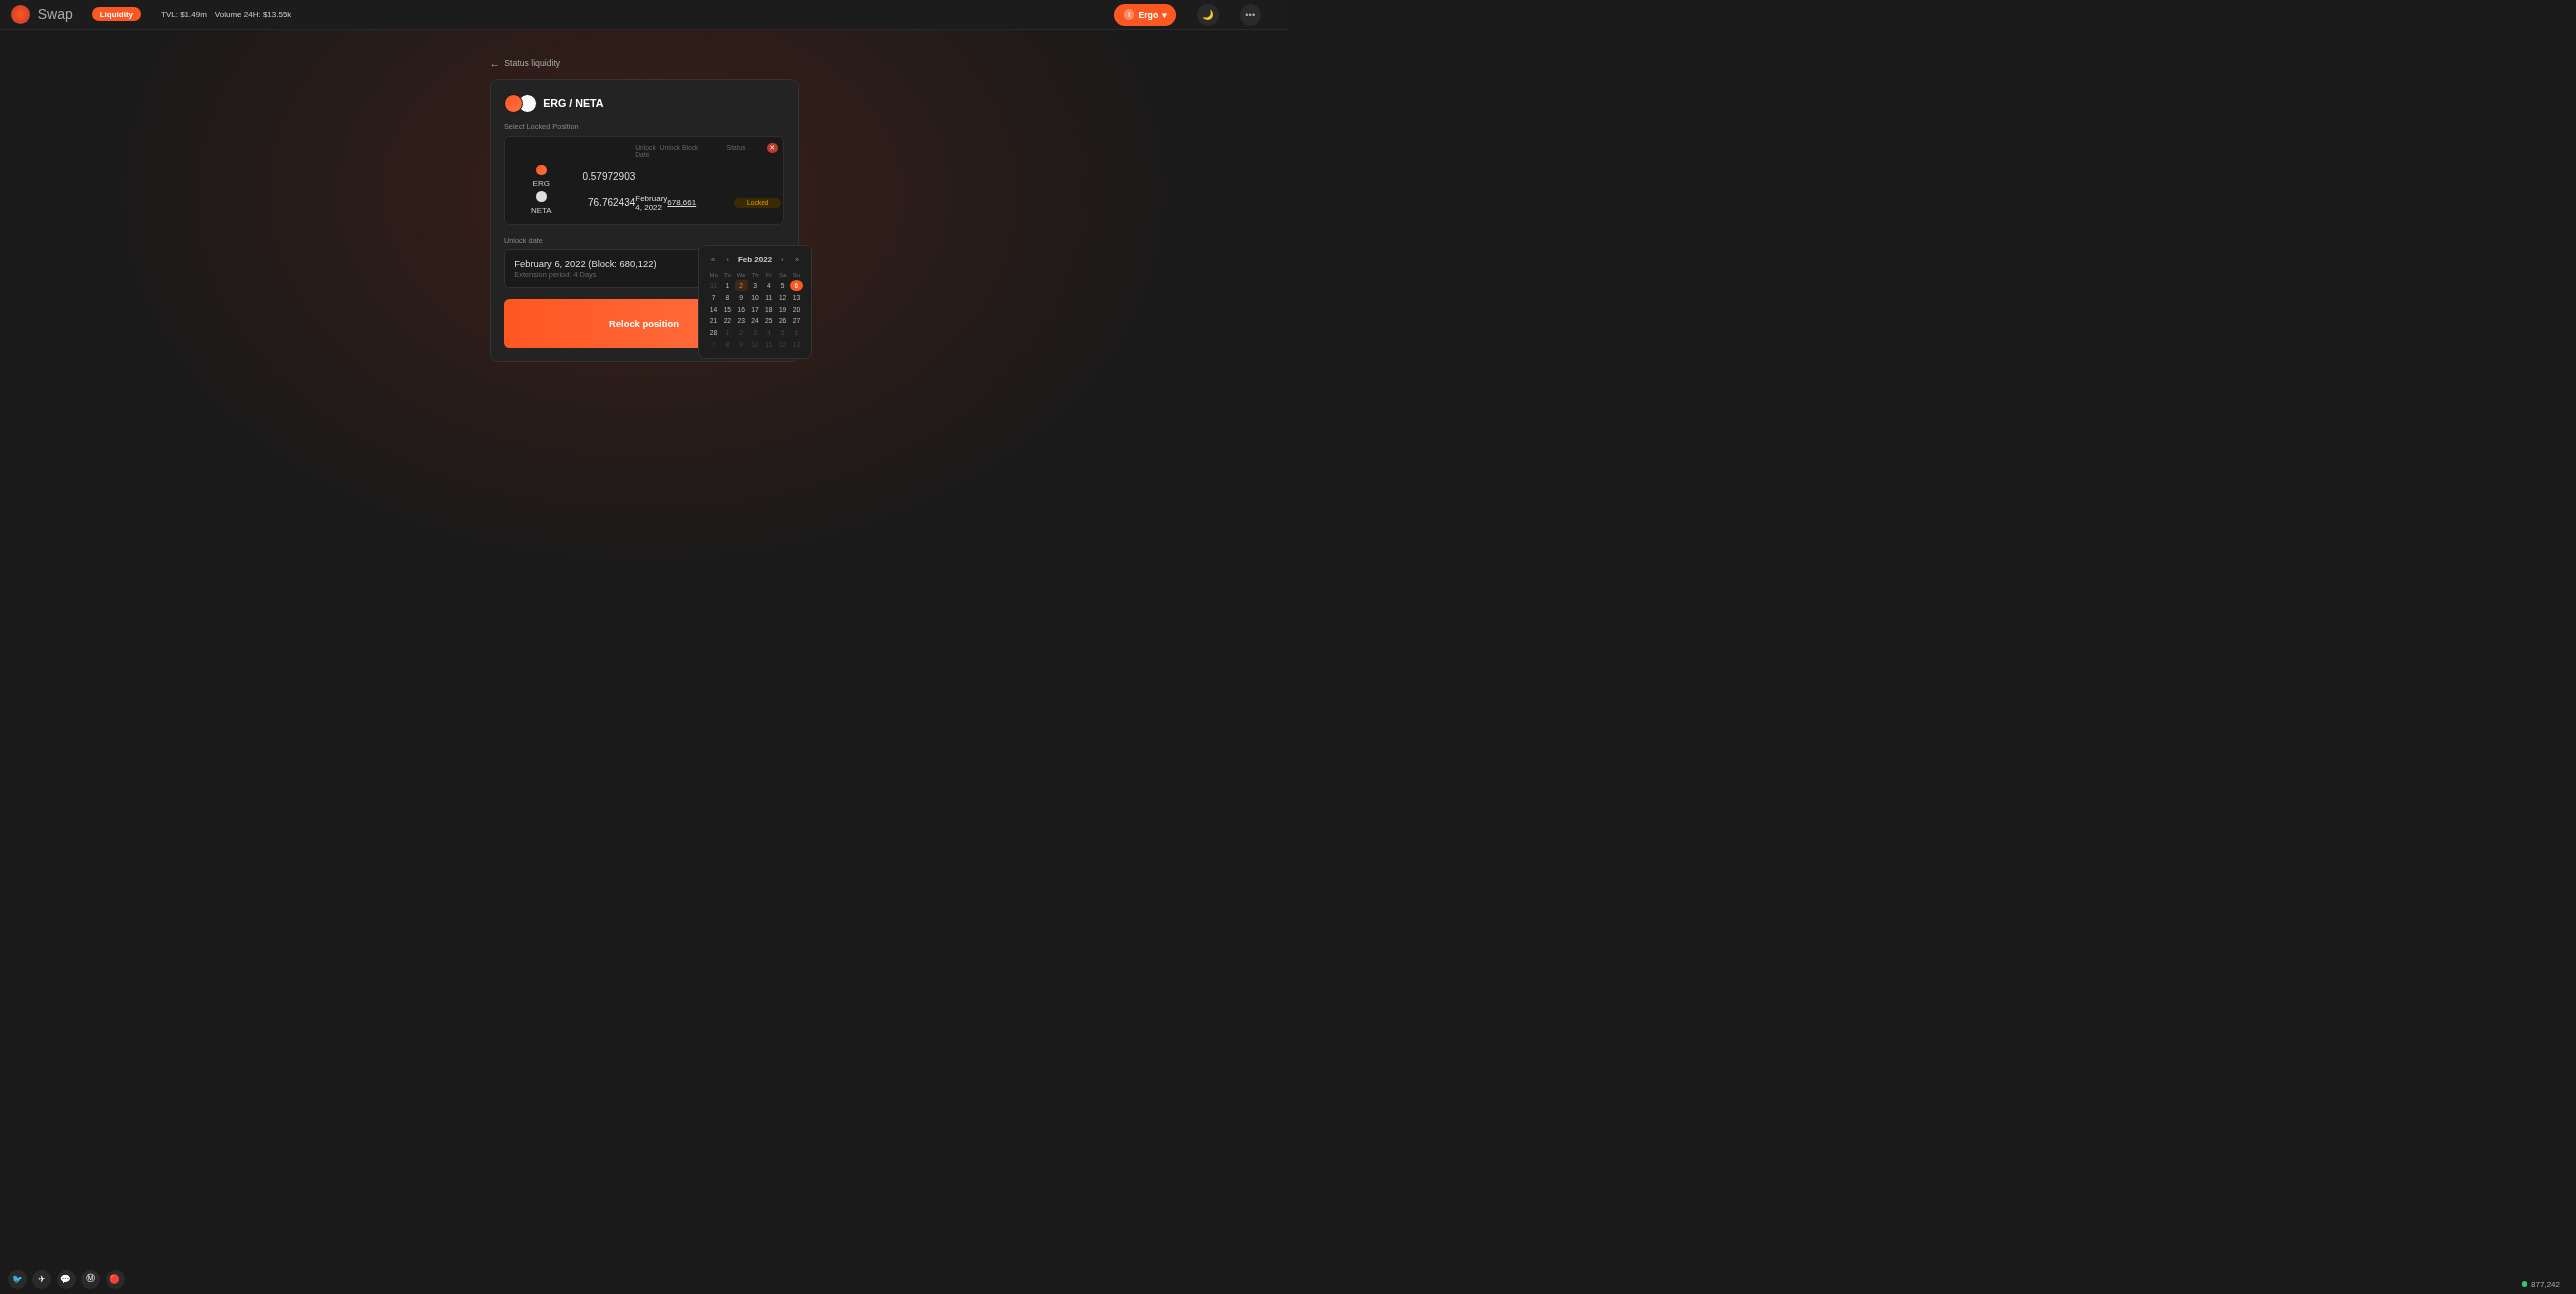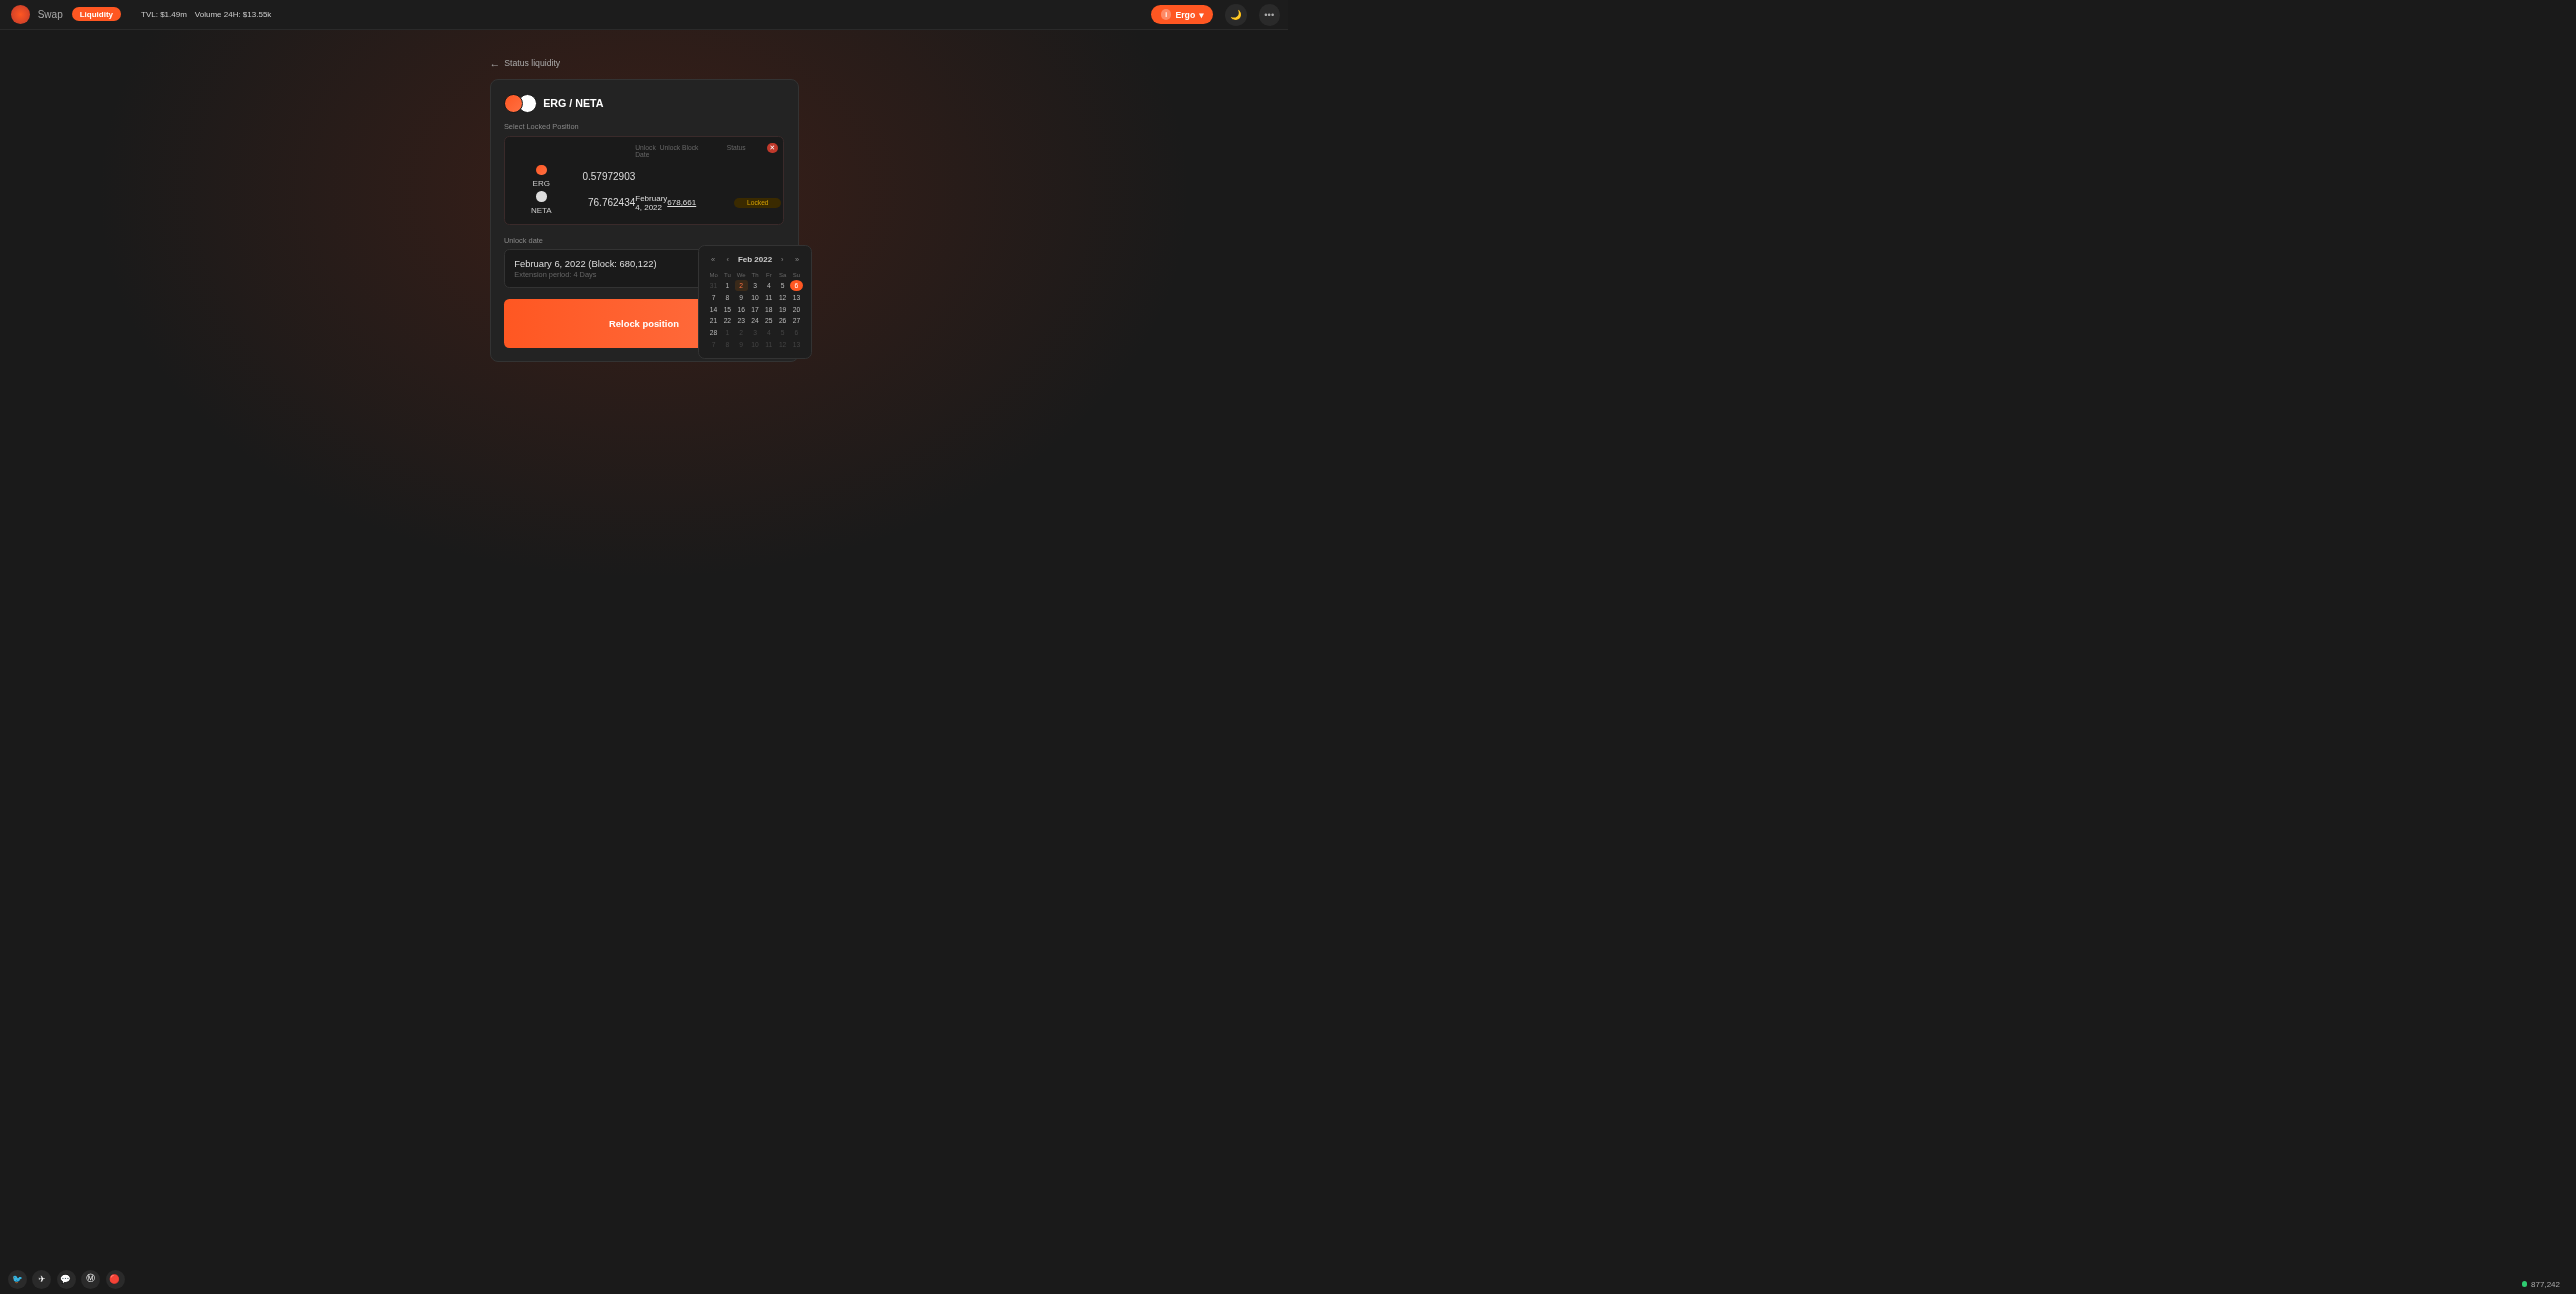--- a/index.html
+++ b/index.html
@@ -34,22 +34,22 @@
     }
     .topnav-logo {
       width: 19px; height: 19px;
       background: radial-gradient(circle, #ff5722, #c0392b);
       border-radius: 50%;
       margin-right: 8px;
       flex-shrink: 0;
     }
     .topnav-swap {
       color: #aaa;
-      font-size: 10px;
-      margin-right: 9px;
+      font-size: 14px;
+      margin-right: 19px;
       cursor: pointer;
     }
     .topnav-liquidity {
       background: #ff5722;
       color: #fff;
       font-size: 8px;
       font-weight: 600;
       padding: 2.7px 8px;
       border-radius: 10.7px;
       margin-right: 20px;
@@ -86,24 +86,23 @@
       border-radius: 50%;
       background: #2a2a2a;
       display: flex; align-items: center; justify-content: center;
       cursor: pointer;
       color: #aaa;
       font-size: 9.4px;
     }
     .topnav-right-corner {
       margin-left: auto;
       display: flex;
-      align-items: center;
-      gap: 12px;
+      gap: 21px;
       position: absolute;
-      right: 8px;
+      right: 27px;
       top: 4px;
     }
 
     
     .main {
       display: flex;
       justify-content: center;
       padding-top: 27px;
       position: relative;
       z-index: 1;

